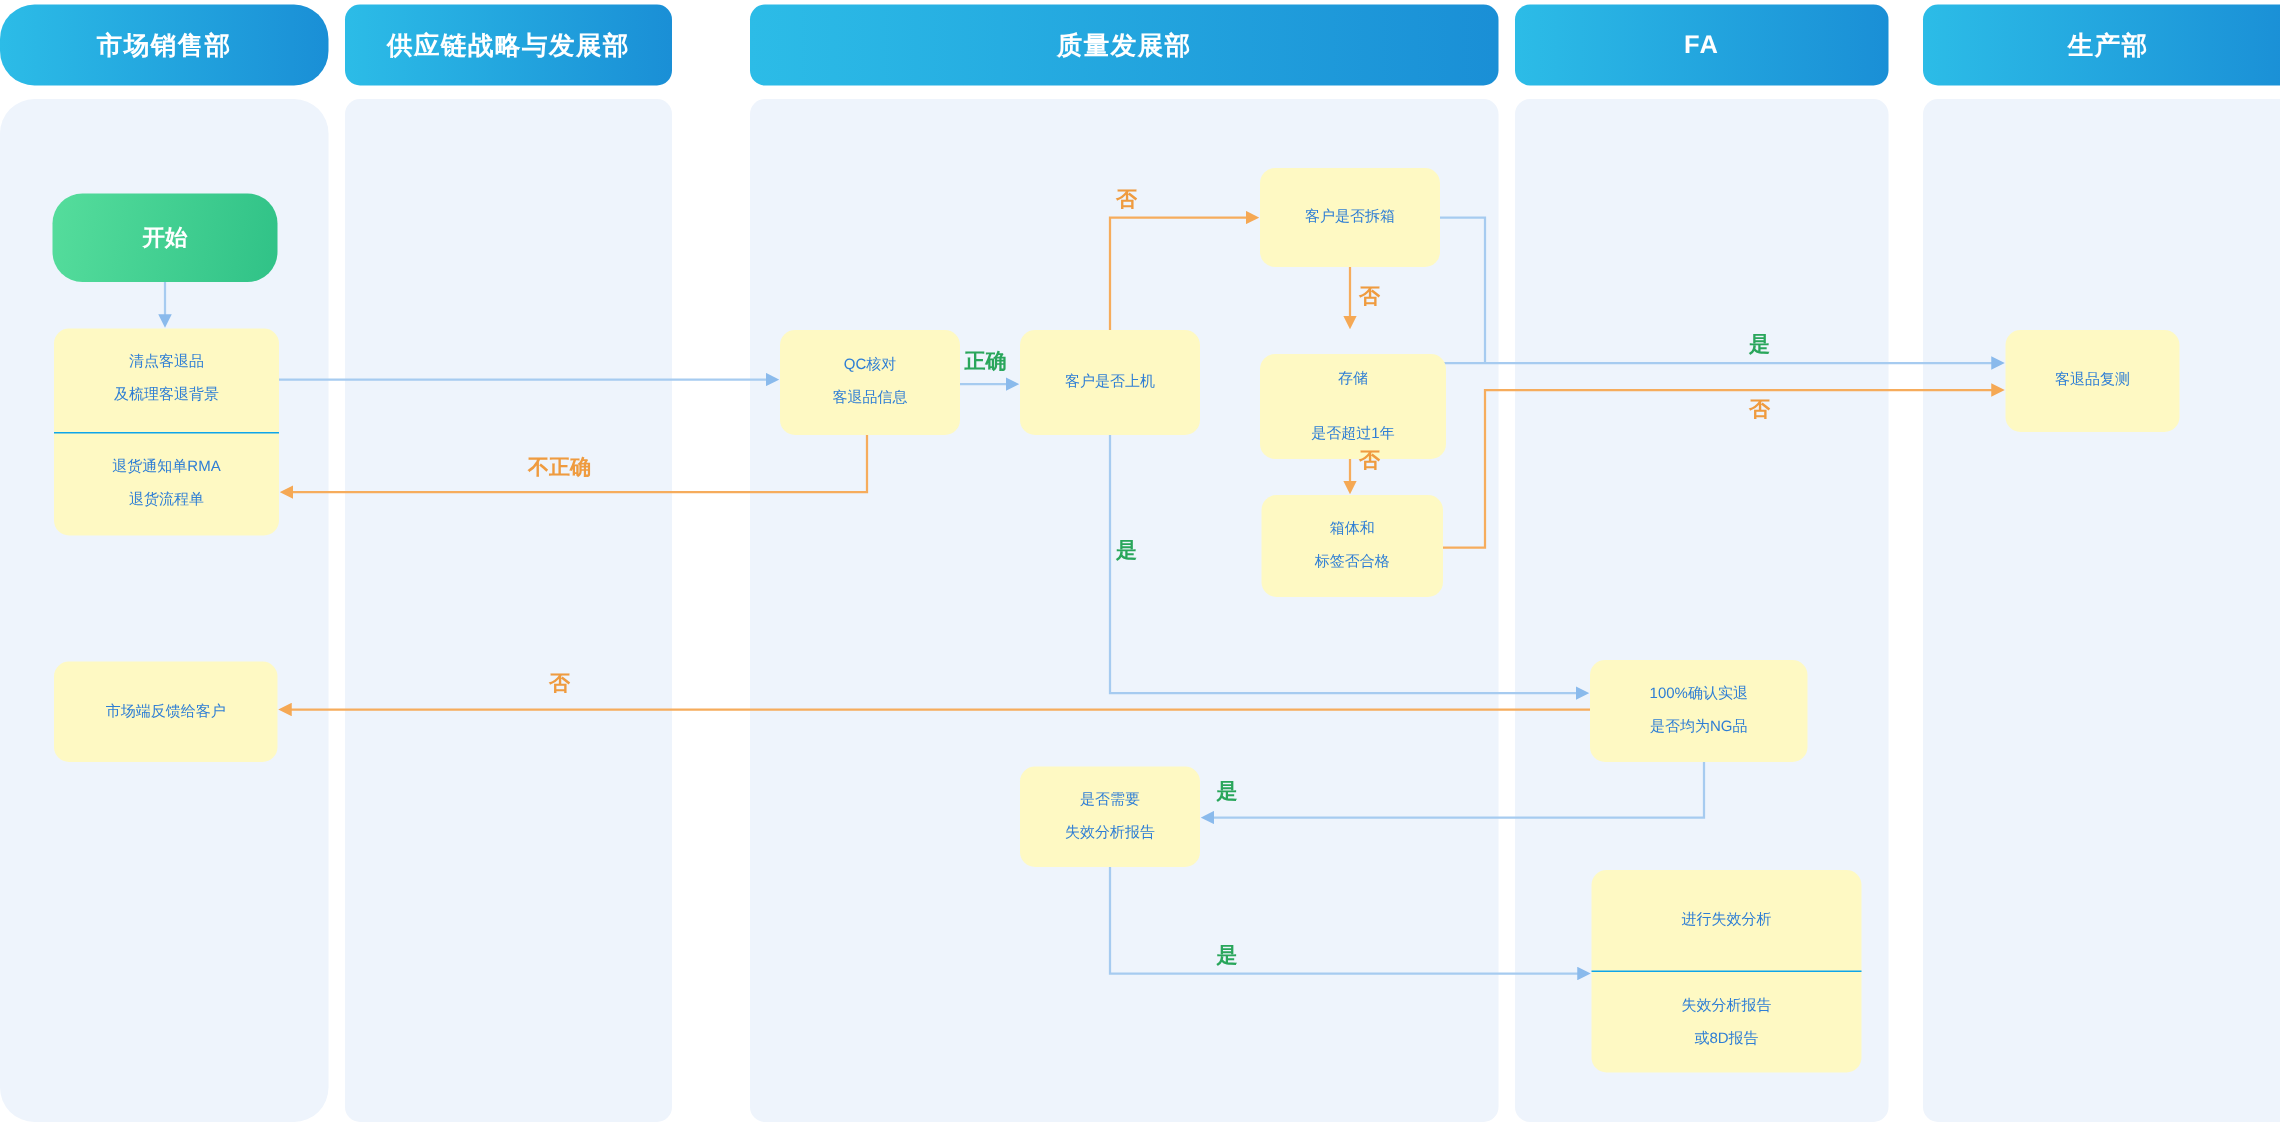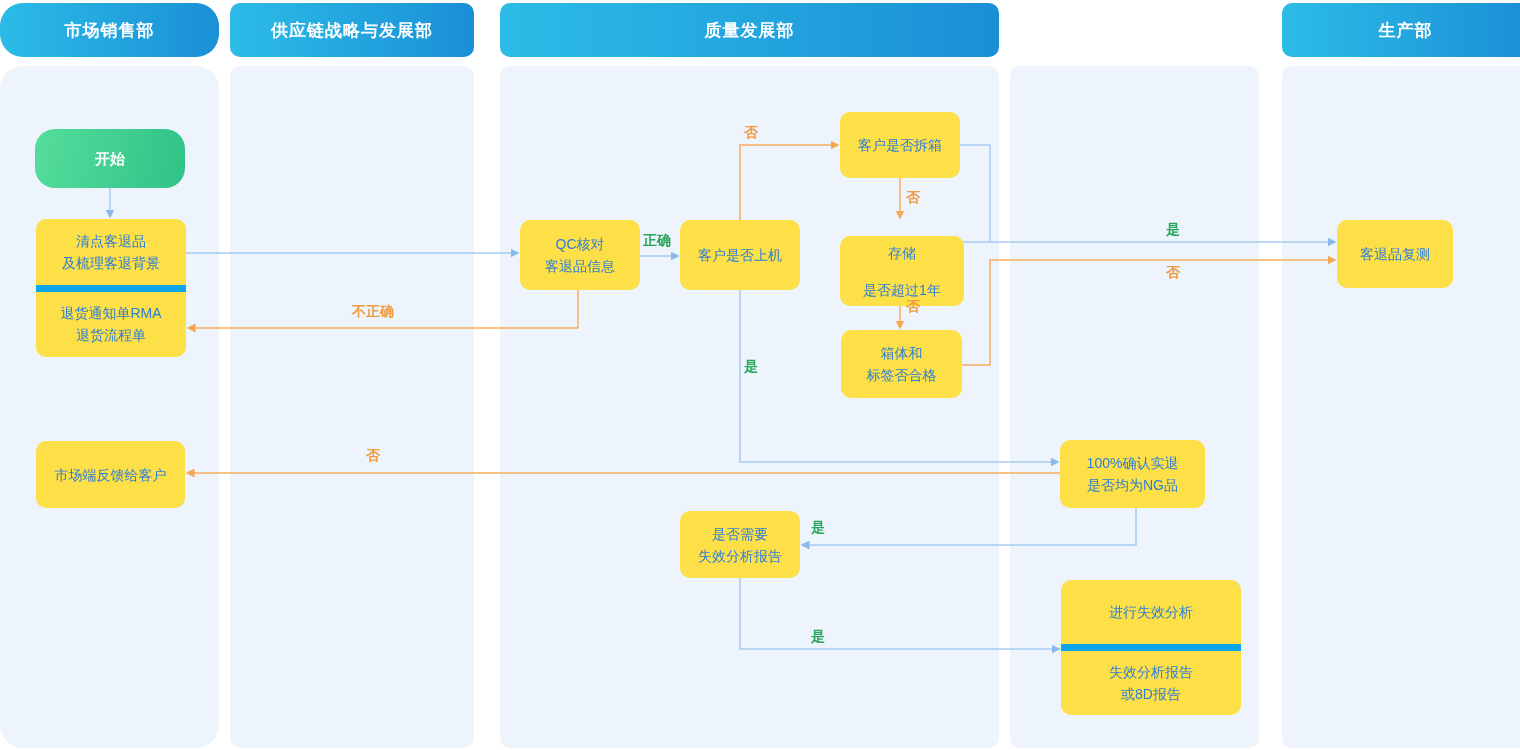--- a/index.html
+++ b/index.html
@@ -11,44 +11,44 @@
     position:absolute; top:3px; height:54px; border-radius:10px;
     background:linear-gradient(90deg,#2cbce7 0%,#1a8fd6 100%);
     color:#ffffff; font-size:17px; font-weight:600; letter-spacing:1px;
     display:flex; align-items:center; justify-content:center; z-index:1;
   }
   .lane-body {
     position:absolute; top:66px; height:682px; border-radius:10px;
     background:#eef4fc; z-index:0;
   }
   .l1 { left:0;     width:219px;border-radius:23px; }
-  .l2 { left:230px; width:244px;font-family:Liberation Serif, serif; }
+  .l2 { left:230px; width:218px;font-family:Liberation Serif, serif; }
   .l3 { left:500px; width:499px; }
   .l4 { left:1010px;width:249px; }
   .l5 { left:1270px;width:247px;margin-left:12px; }
 
   
   svg.edges { position:absolute; left:0; top:0; z-index:2; pointer-events:none; }
   .edge-blue   { stroke:#a6cbf0; stroke-width:1.5; fill:none; }
   .edge-orange { stroke:#f6ac5c; stroke-width:1.5; fill:none; }
 
   
   .node {
-    position:absolute; background:#fde047; border-radius:10px;
-    color:#2e7ed5; font-size:14px; font-weight:500; line-height:22px;
+    position:absolute; background:#fef9c3; border-radius:10px;
+    color:#2e7ed5; font-size:10px; font-weight:500; line-height:22px;
     display:flex; flex-direction:column; align-items:center; justify-content:center;
     text-align:center; z-index:3;
   }
   .node .line { display:block; }
   .node.combined { padding:0; }
   .node.combined .section {
     flex:1; width:100%; display:flex; flex-direction:column;
     align-items:center; justify-content:center;
   }
-  .node.combined .section.divided { border-bottom:7px solid #0ea5e9; }
+  .node.combined .section.divided { border-bottom:1px solid #0ea5e9; }
 
   .n-start {
     left:35px; top:129px; width:150px; height:59px; border-radius:20px;
     background:linear-gradient(100deg,#55dd9c 0%,#30c287 100%);
     color:#ffffff; font-weight:600; font-size:15px;
   }
   .n-count    { left:36px;   top:219px; width:150px; height:138px; }
   .n-feedback { left:36px;   top:441px; width:149px; height:67px; }
   .n-qc       { left:520px;  top:220px; width:120px; height:70px; }
   .n-onmachine{ left:680px;  top:220px; width:120px; height:70px; }
@@ -85,20 +85,23 @@
 <div class="canvas">
 
   <div class="lane-header l1">
       <span>市场销售部</span>
     </div>
   <div class="lane-header l2">
       <span>供应链战略与发展部</span>
     </div>
   <div class="lane-header l3">
       <span>质量发展部</span>
+    </div>
+  <div class="lane-header l4">
+      <span>FA</span>
     </div>
   <div class="lane-header l5">
       <span>生产部</span>
     </div>
 
   <div class="lane-body l1"></div>
   <div class="lane-body l2"></div>
   <div class="lane-body l3"></div>
   <div class="lane-body l4"></div>
   <div class="lane-body l5"></div>

